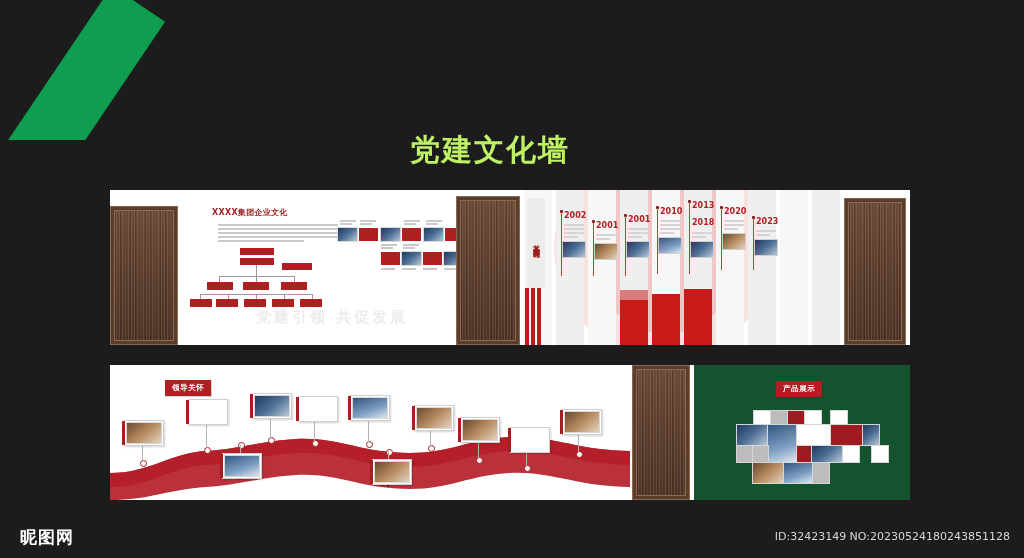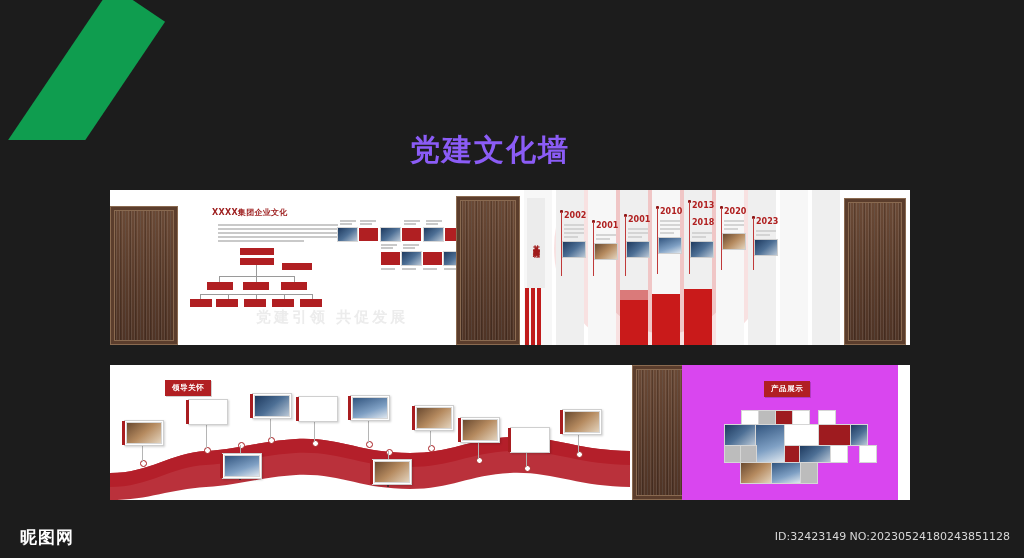--- a/index.html
+++ b/index.html
@@ -37,21 +37,21 @@
     overflow:hidden;z-index:6;pointer-events:none;
   }
   .gs{
     position:absolute;left:112px;top:-14px;width:64px;height:230px;
     background:#0f9d4f;transform:rotate(34deg);transform-origin:top left;
   }
 
   
   .page-title{
     position:absolute;left:0;top:130px;width:980px;
-    text-align:center;color:#8b5cf6;
+    text-align:center;color:#bef264;
     font-size:30px;font-weight:bold;letter-spacing:2px;
     font-family:"DejaVu Sans","Liberation Sans",sans-serif;
     z-index:3;
   }
 
   
   .board{position:absolute;background:#ffffff;overflow:hidden;}
 
   
   .board-top{left:110px;top:190px;width:800px;height:155px;}
@@ -444,21 +444,21 @@
         <div class="stick" style="left:468px;top:68px;height:20px;"></div>
         <div class="pin" style="left:467px;top:44px;"></div>
         <div class="frame redside" style="left:452px;top:44px;width:38px;height:24px;">
           <div class="inner photo warm"></div>
         </div>
       </div>
     </div>
 
     <div class="door" style="left:522px;top:0px;width:58px;height:135px;"></div>
 
-    <div class="panel" style="left:572px;top:0;width:216px;height:135px;background:#d946ef;">
+    <div class="panel" style="left:584px;top:0;width:216px;height:135px;background:#14532d;">
 
       <div class="ribbon-label" style="left:82px;top:16px;">产品展示</div>
 
       <div class="prod-grid" style="left:38px;top:46px;width:160px;height:70px;">
         <div class="cell white" style="left:22px;top:0px;width:16px;height:13px;"></div>
         <div class="cell grey" style="left:39px;top:0px;width:16px;height:13px;"></div>
         <div class="cell red" style="left:56px;top:0px;width:16px;height:13px;"></div>
         <div class="cell white" style="left:73px;top:0px;width:16px;height:13px;"></div>
         <div class="cell white" style="left:99px;top:0px;width:16px;height:13px;"></div>
 

